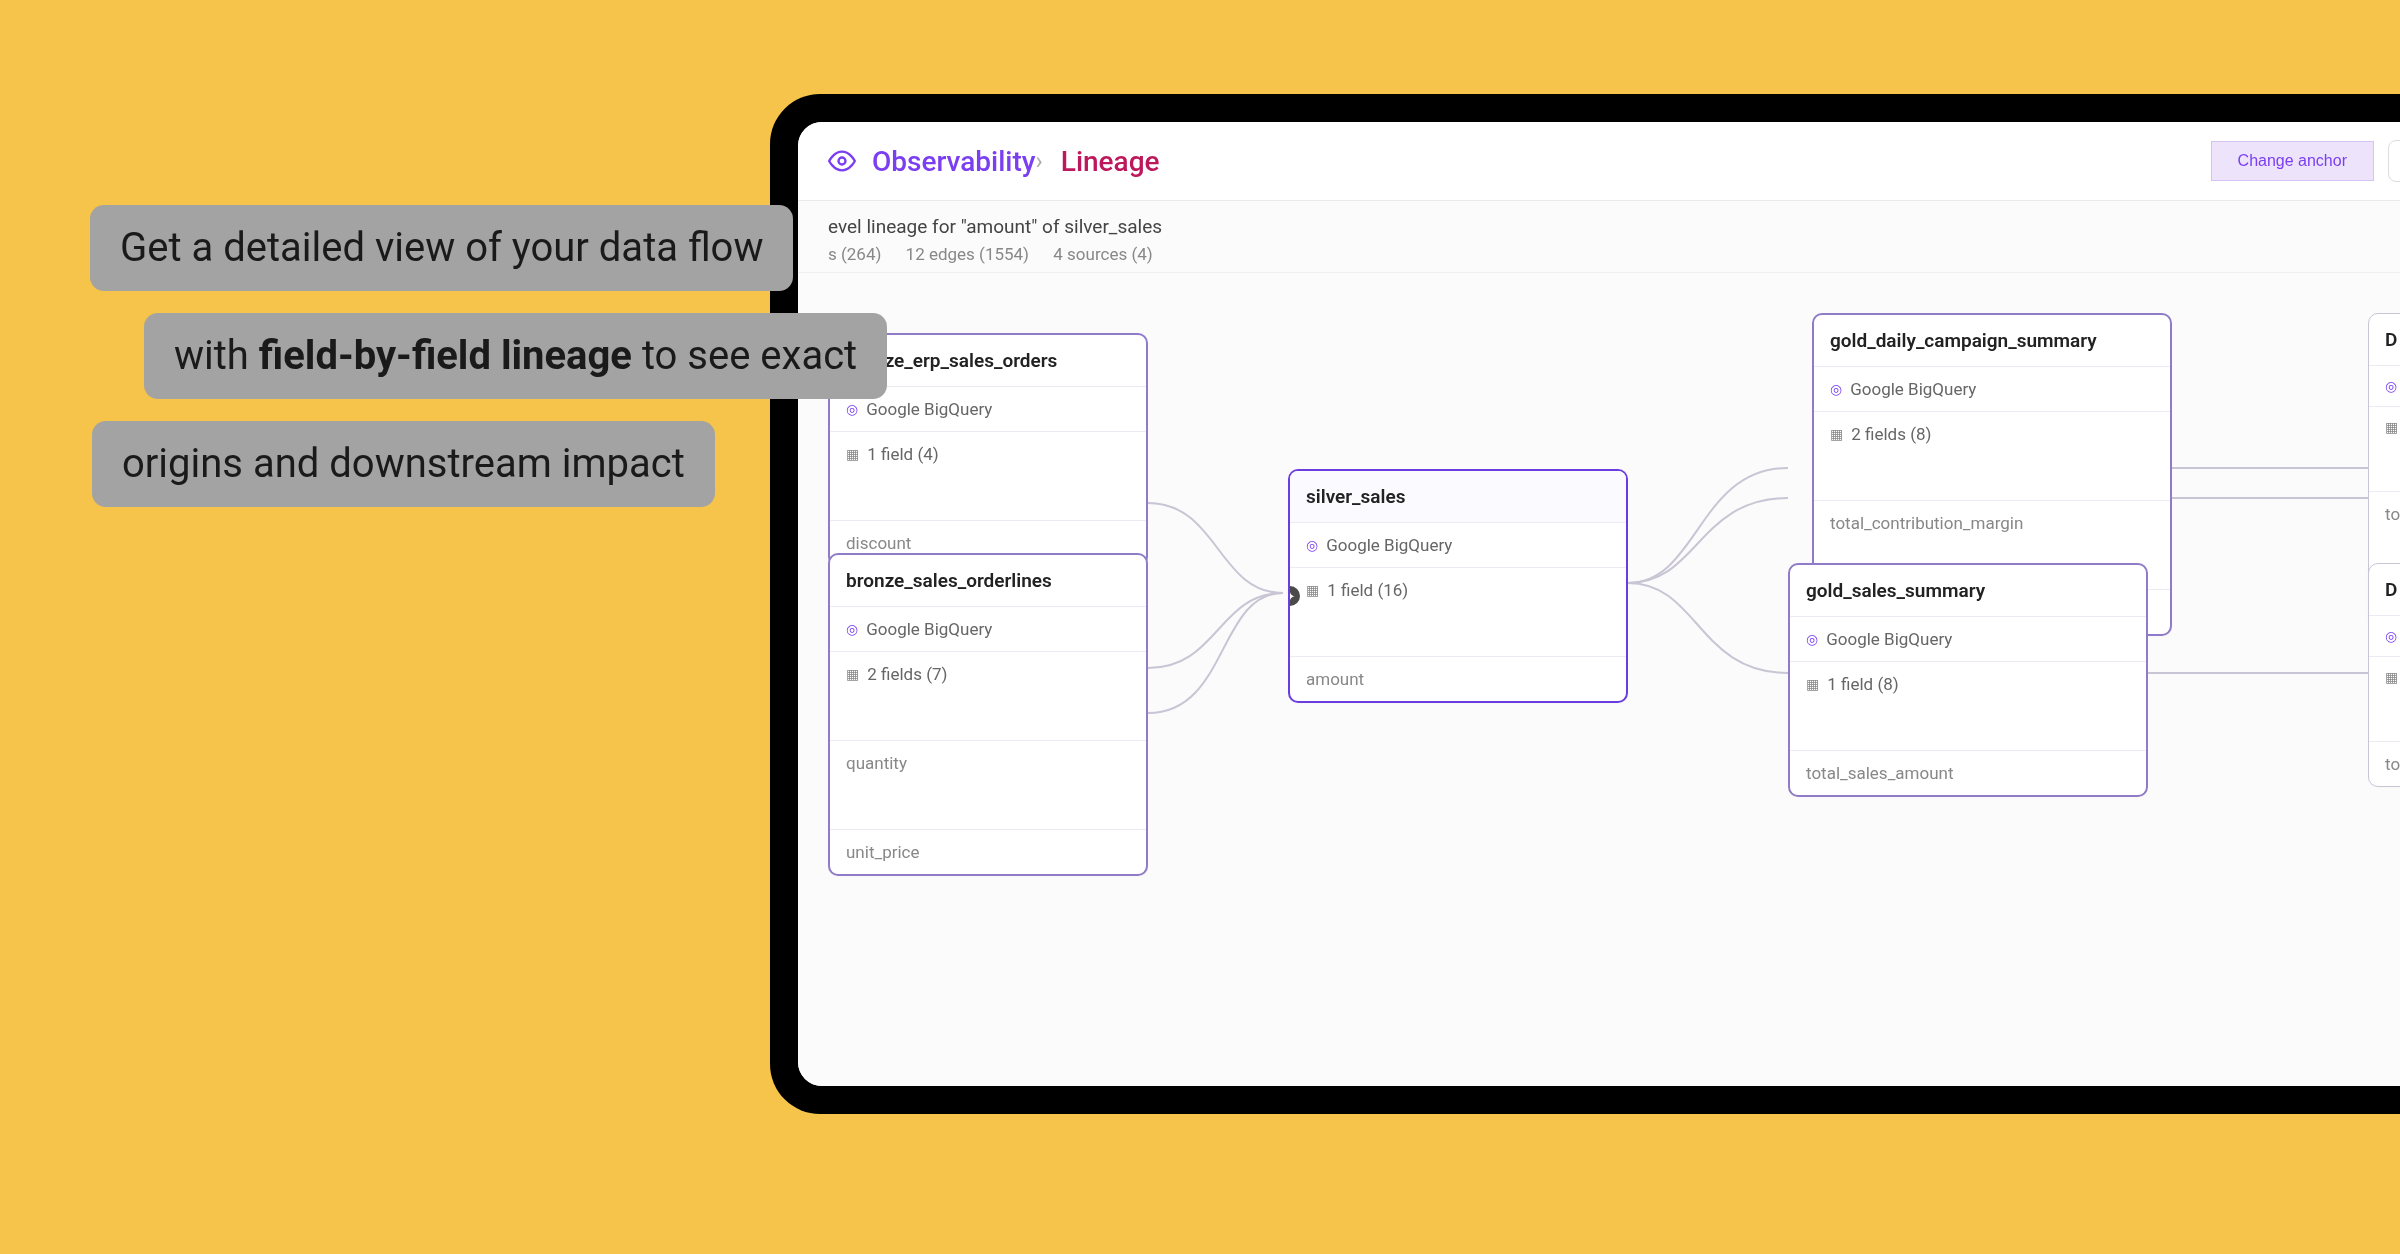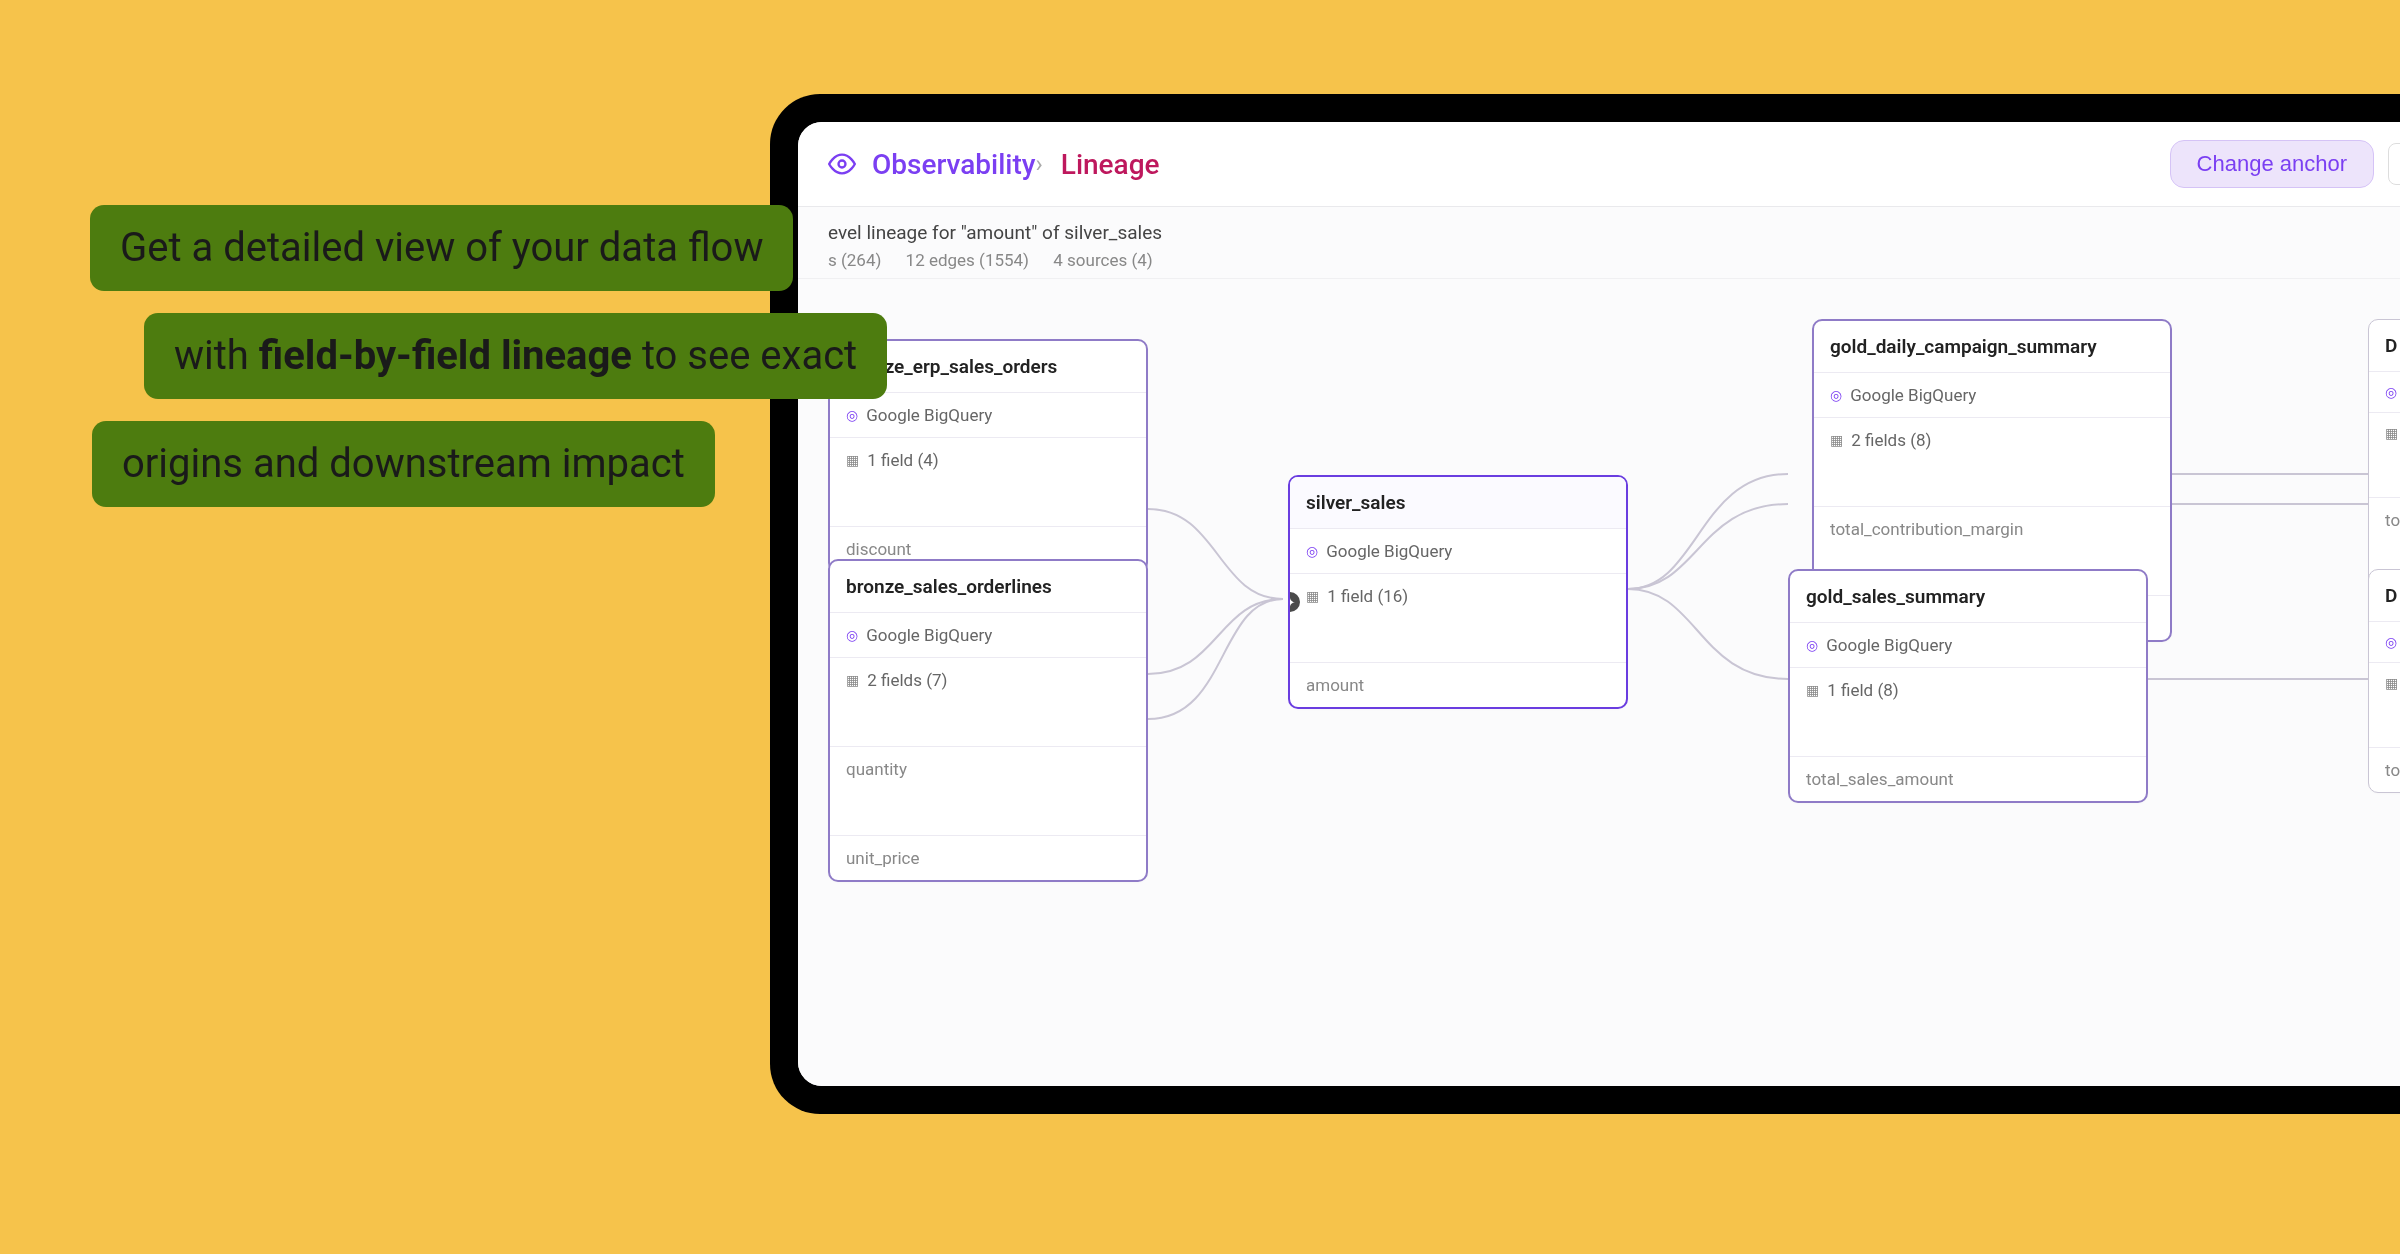--- a/index.html
+++ b/index.html
@@ -11,21 +11,21 @@
       overflow: hidden;
       position: relative;
     }
     .callouts {
       position: absolute;
       top: 205px;
       left: 90px;
       z-index: 10;
     }
     .callout {
-      background: #4d7c0f;
+      background: #a3a3a3;
       padding: 16px 30px;
       border-radius: 14px;
       font-size: 40px;
       color: #1a1a1a;
       margin-bottom: 22px;
       display: inline-block;
       line-height: 1.35;
     }
     .callout.c1 { margin-left: 0; }
     .callout.c2 { margin-left: 54px; }
@@ -78,22 +78,22 @@
       color: #be185d;
       font-size: 28px;
       font-weight: 500;
     }
     .header-spacer { flex: 1; }
     .btn-change-anchor {
       background: #ede4fb;
       border: 1px solid #d5c3f6;
       color: #7b3ff2;
       padding: 10px 26px;
-      border-radius: 14px;
-      font-size: 22px;
+      border-radius: 0;
+      font-size: 16px;
       margin-right: 14px;
       cursor: pointer;
     }
     .btn-secondary-clip {
       background: #fff;
       border: 1px solid #ddd;
       border-radius: 8px;
       width: 24px;
       height: 42px;
     }

